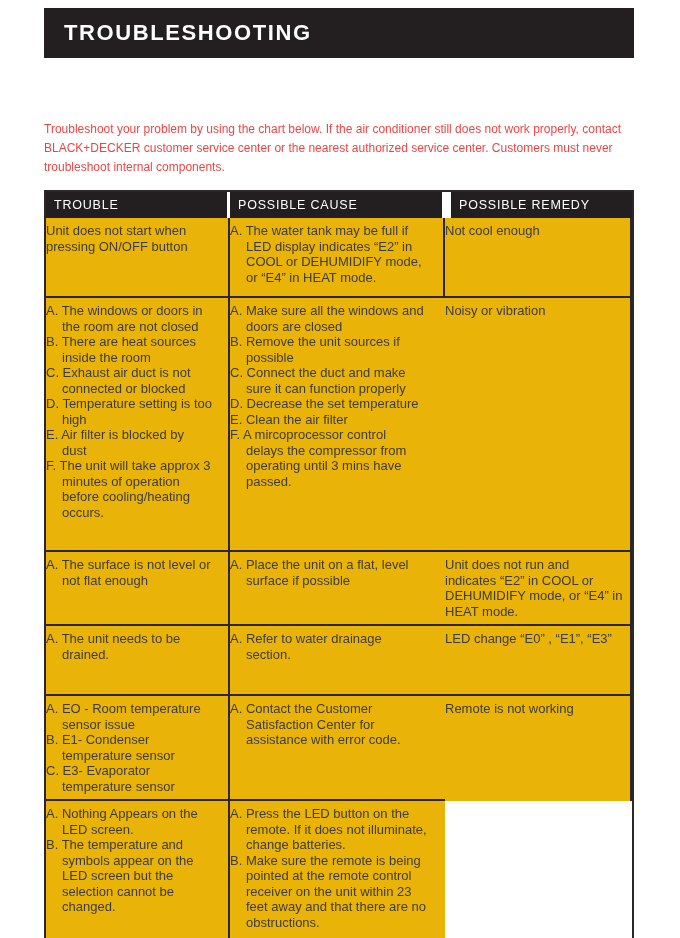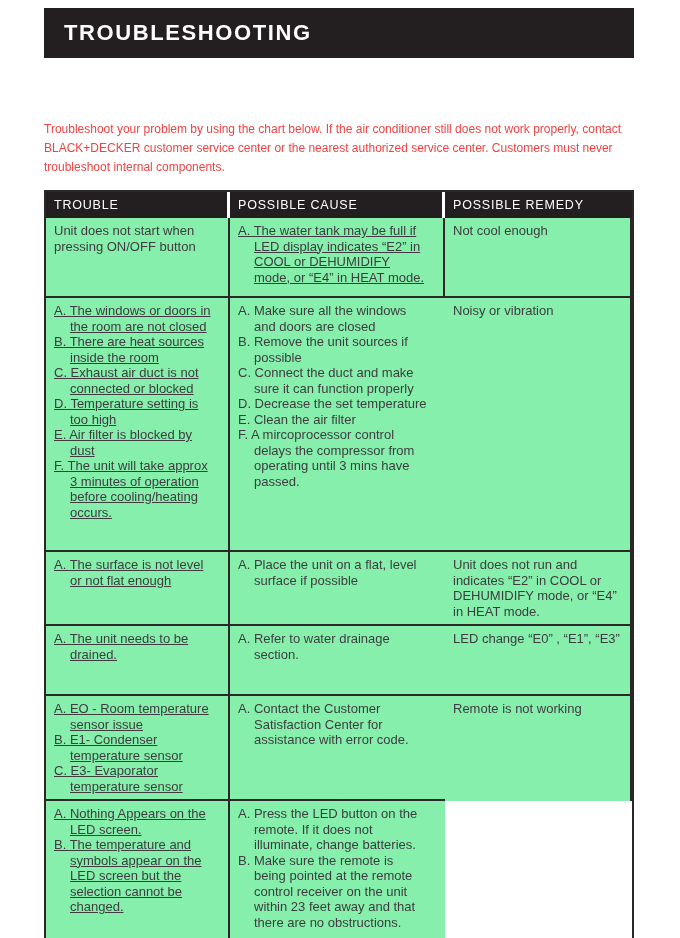--- a/index.html
+++ b/index.html
@@ -63,32 +63,32 @@
     background: #231f20;
     color: #ffffff;
     font-size: 12.5px;
     letter-spacing: 0.8px;
     display: flex;
     align-items: center;
     box-sizing: border-box;
     padding-left: 8px;
     border-right: 3px solid #ffffff;
   }
-  .th.c3 { border-right: 0; }
+  .th.c3 { border-right: 0; margin-left: 6px; }
   .td {
     box-sizing: border-box;
     font-size: 13px;
     line-height: 15.5px;
     color: #3d3d3f;
-    padding: 5px 6px 5px 8px;
+    padding: 5px 6px 5px 0;
     border-right: 2px solid #2b2728;
     border-bottom: 2px solid #2b2728;
-    background: #86efac;
+    background: #eab308;
   }
-  .td.c2 { padding-right: 16px; text-decoration: underline; }
+  .td.c2 { padding-right: 16px; }
   .td.c3 { border-right: 0; padding-right: 18px; }
   .td.r-last { border-bottom: 0; }
   .td .li {
     padding-left: 16px;
     text-indent: -16px;
   }
   .td.gap .li + .li { margin-top: 16px; }
 </style>
 </head>
 <body>

